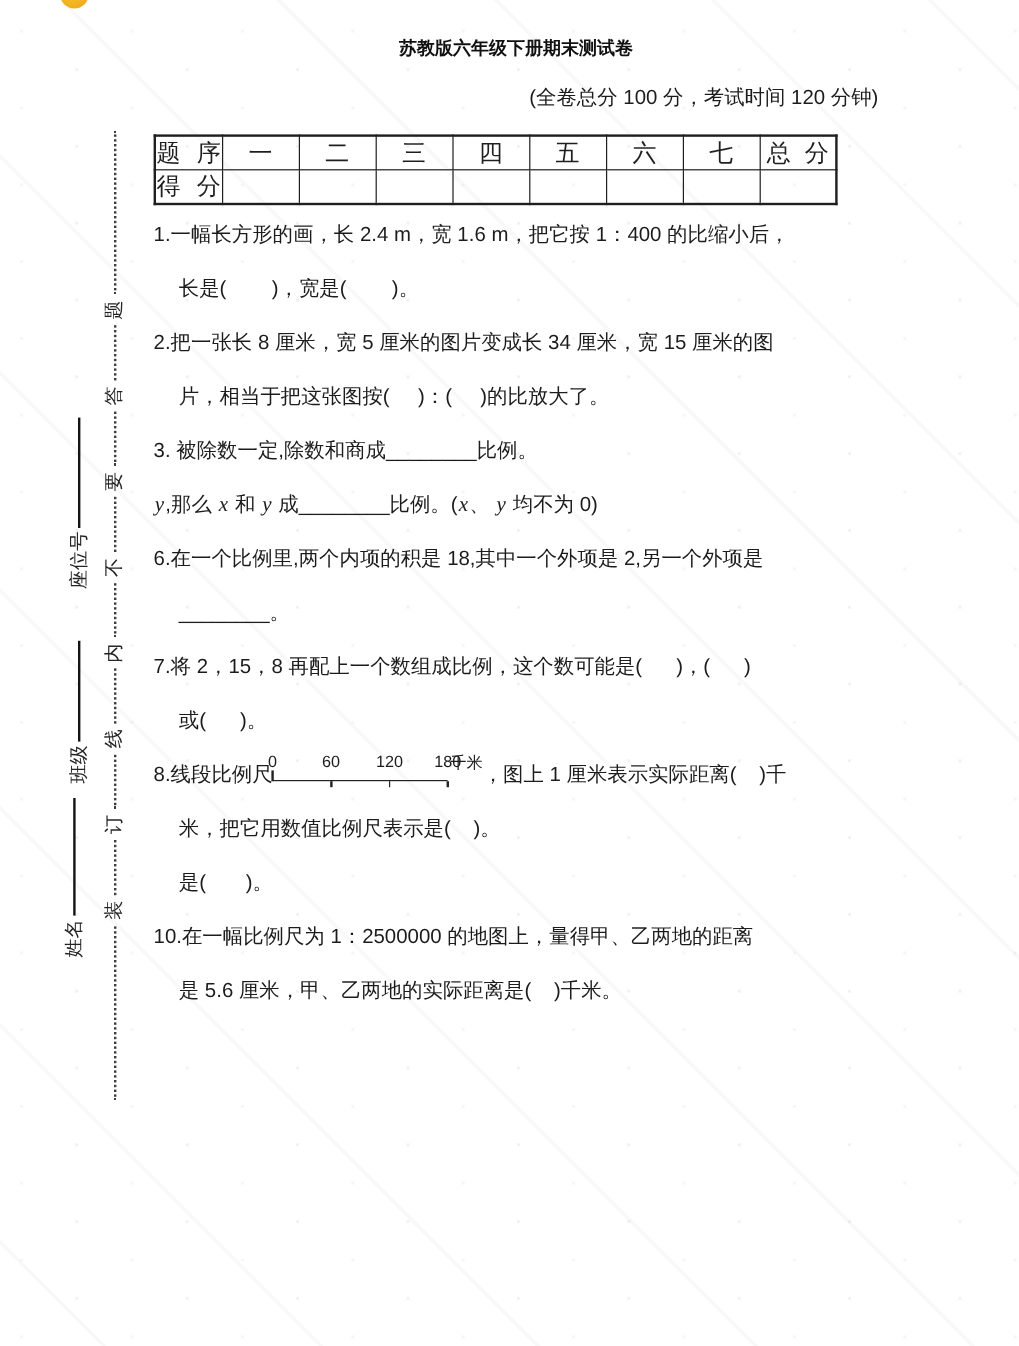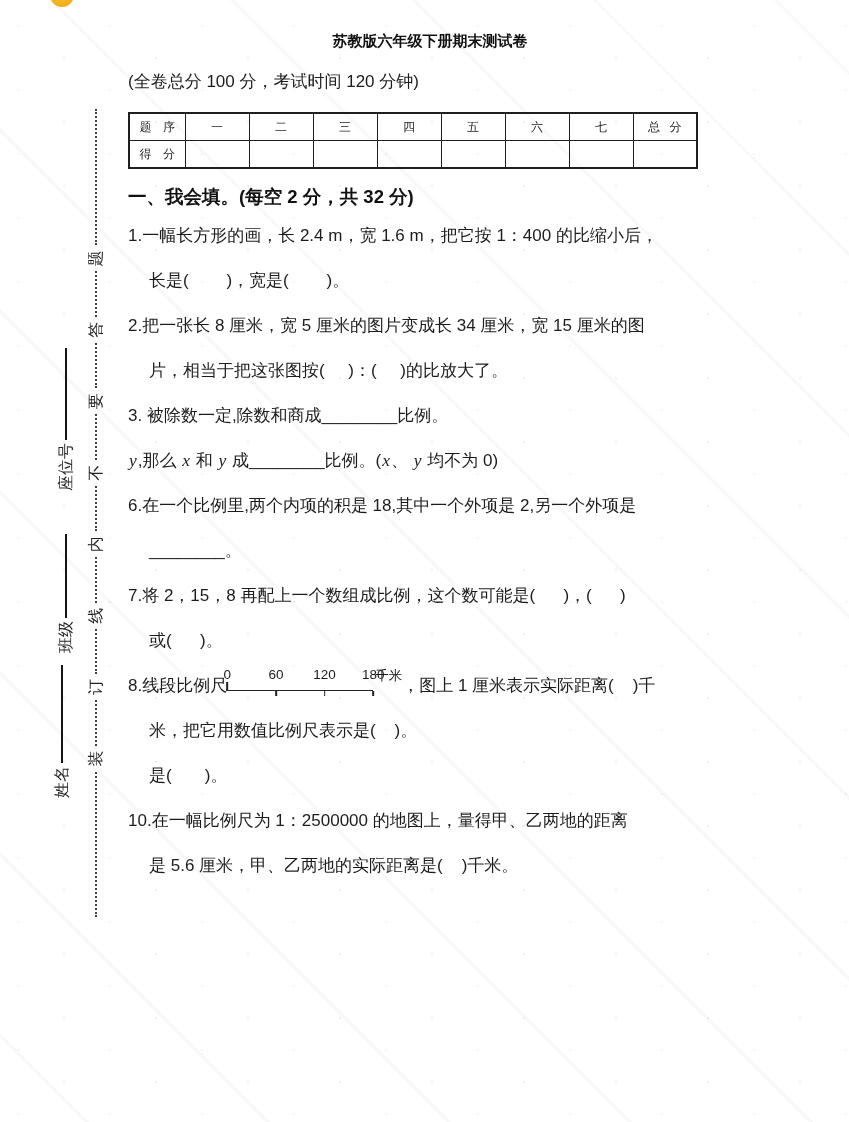--- a/index.html
+++ b/index.html
@@ -47,29 +47,29 @@
   #label-seat  { left:-10px; top:404px; width:152px; }
   #label-seat .u-line  { width:92px; }
   #label-class { left:3px;  top:579px; width:126px; }
   #label-class .u-line { width:84px; }
   #label-name  { left:-8px; top:717px; width:140px; }
   #label-name .u-line  { width:98px; }
 
   
   .main { position:absolute; left:128px; top:0; width:604px; }
   .title { margin:26px 0 0 0; text-align:center; font-size:15px; line-height:30px; font-weight:bold; color:#111; }
-  .subtitle { margin-top:12px; text-align:left; font-size:17px; line-height:28px; color:#1c1c1c; }
+  .subtitle { margin-top:12px; text-align:right; font-size:17px; line-height:28px; color:#1c1c1c; }
 
   table.score {
     margin-top:16px; border-collapse:collapse; table-layout:fixed;
     width:566px; border:2px solid #1f1f1f;
   }
   table.score td {
     border:1px solid #1f1f1f; height:26px;
-    text-align:center; font-size:12px; color:#1f1f1f; padding:0;
+    text-align:center; font-size:20px; color:#1f1f1f; padding:0;
   }
   table.score td.rowhead { word-spacing:8px; }
   table.score td.tot { word-spacing:6px; }
 
   .heading { margin-top:14px; font-size:18.5px; font-weight:bold; line-height:28px; color:#111; }
 
   .questions { margin-top:2px; font-size:17px; line-height:45px; color:#1c1c1c; }
   .q-line { white-space:pre-wrap; }
   .q-line.indent { padding-left:21px; }
   .q-line i {
@@ -161,21 +161,20 @@
         <td></td>
         <td></td>
         <td></td>
         <td></td>
         <td></td>
         <td></td>
       </tr>
     </tbody>
       </table>
 
-    <div class="heading">一、我会填。(每空 2 分，共 32 分)</div>
 
     <div class="questions">
         <div class="question">
           <div class="q-line">1.一幅长方形的画，长 2.4 m，宽 1.6 m，把它按 1：400 的比缩小后，</div>
           <div class="q-line indent">长是(        )，宽是(        )。</div>
         </div>
         <div class="question">
           <div class="q-line">2.把一张长 8 厘米，宽 5 厘米的图片变成长 34 厘米，宽 15 厘米的图</div>
           <div class="q-line indent">片，相当于把这张图按(     )：(     )的比放大了。</div>
         </div>

